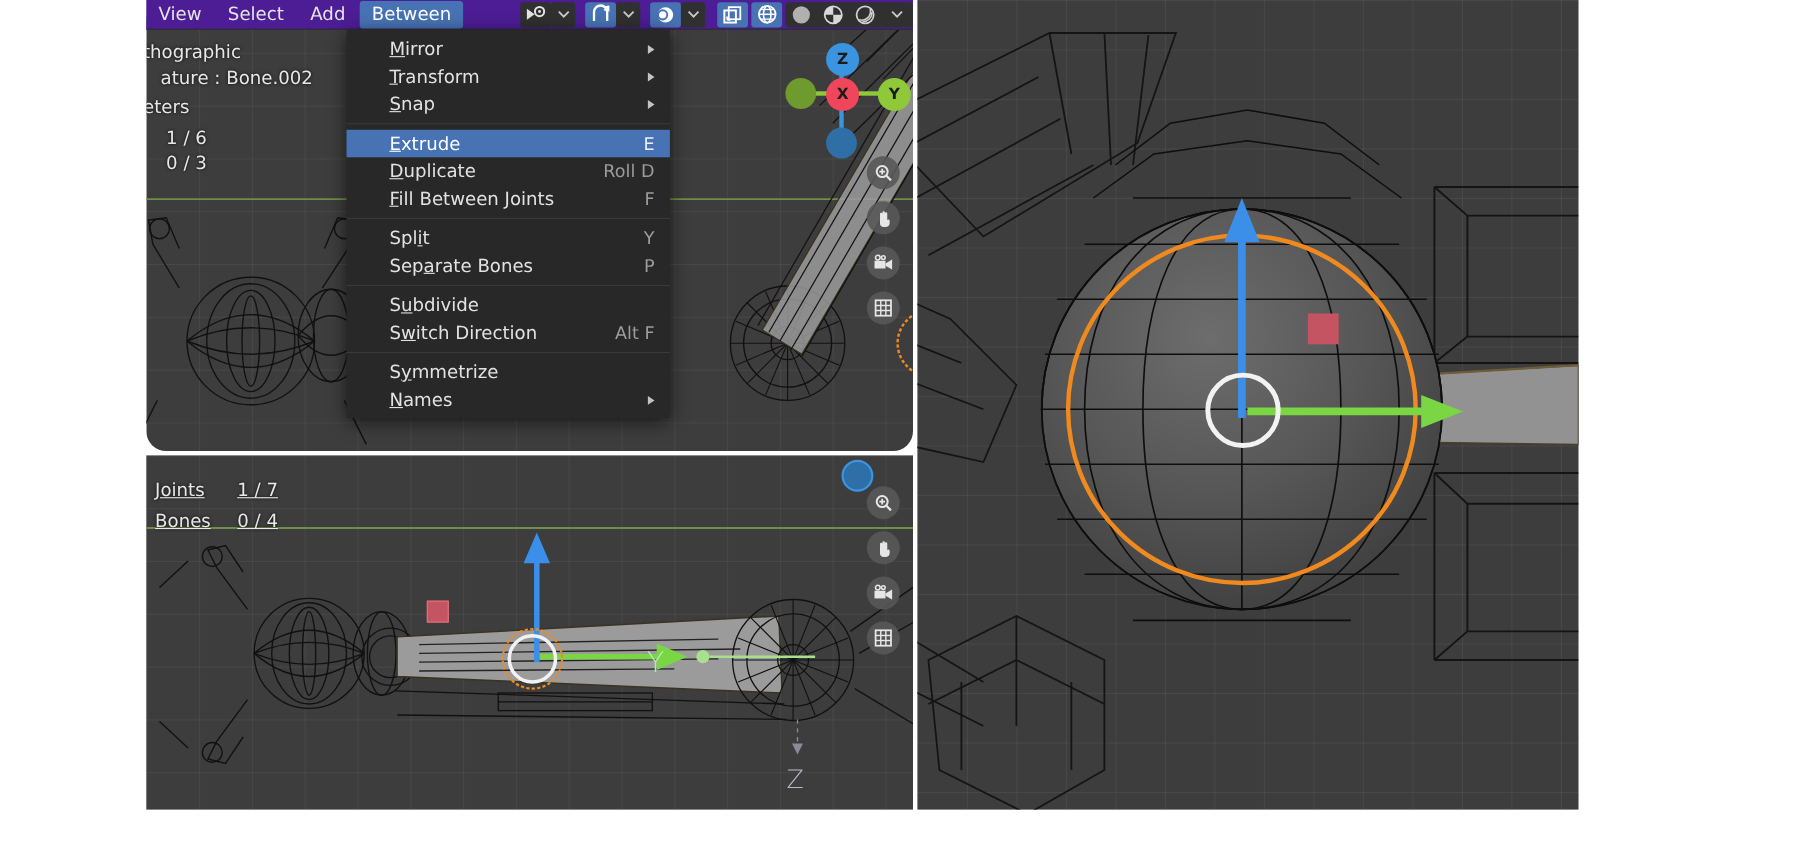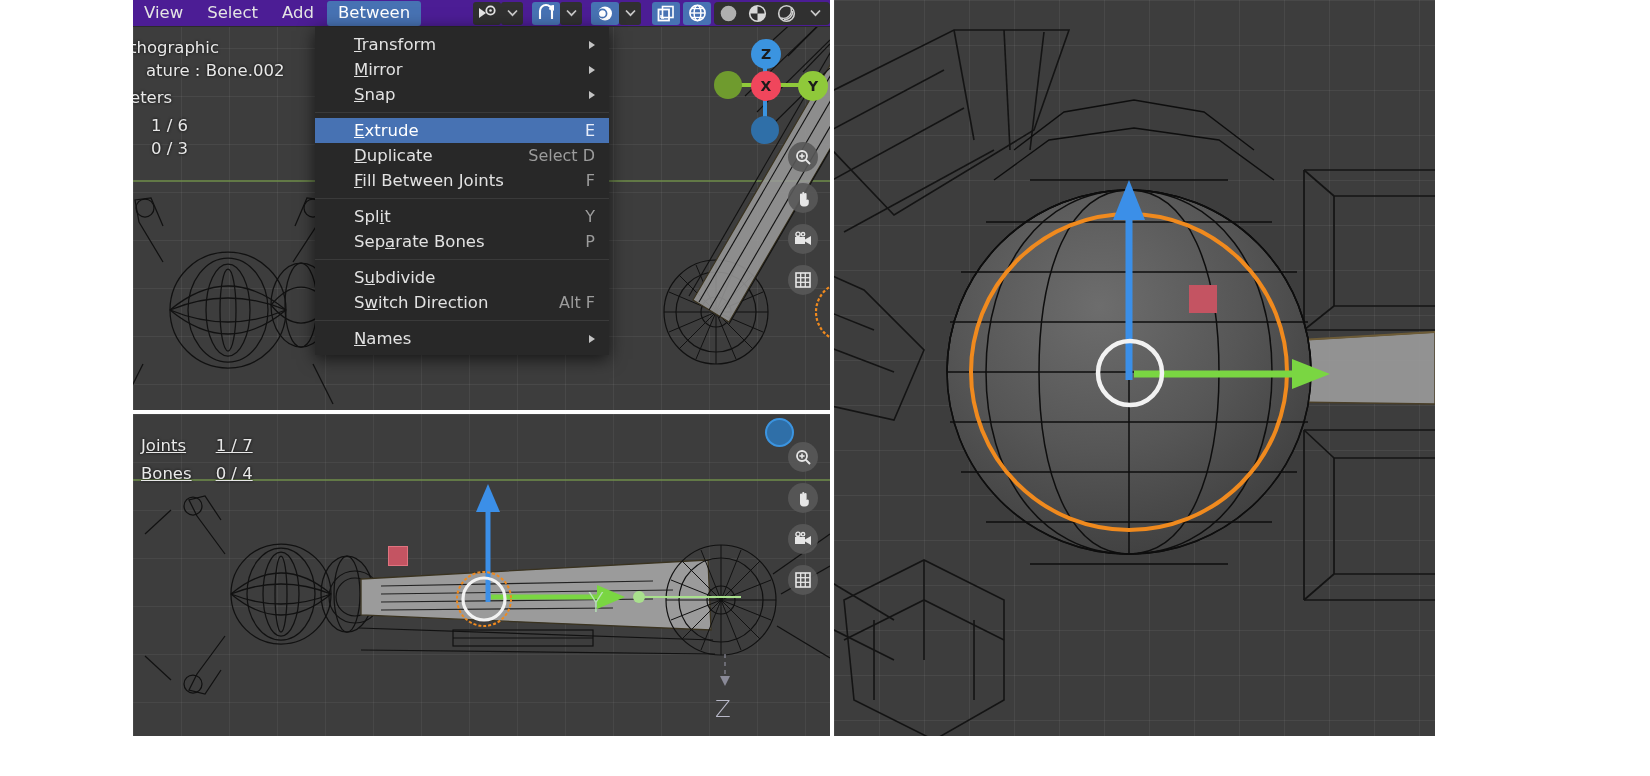--- a/index.html
+++ b/index.html
@@ -20,21 +20,21 @@
     background-size:48px 48px;
     overflow:hidden;
   }
   .viewport.fine{
     background-image:
       linear-gradient(to right, rgba(255,255,255,0.05) 1px, transparent 1px),
       linear-gradient(to bottom, rgba(255,255,255,0.05) 1px, transparent 1px);
   }
 
   
-  #vpTop{left:133px;top:0px;width:697px;height:410px;}
+  #vpTop{left:133px;top:0px;width:697px;height:410px;border-radius:18px;}
   #vpBottom{left:133px;top:414px;width:697px;height:322px;}
   #vpRight{left:834px;top:0px;width:601px;height:736px;background-size:45px 45px;}
 
   
   #header{
     position:absolute;left:133px;top:0;width:697px;height:27px;
     background:#4c1d95;display:flex;align-items:center;z-index:40;
     border-bottom:1px solid #2b2b2b;
   }
   .hdr-menu{
@@ -584,39 +584,39 @@
         <svg width="11" height="8" viewBox="0 0 11 8">
             <path d="M1 1.5 L5.5 6.2 L10 1.5" fill="none" stroke="#c8c8c8" stroke-width="1.7"></path>
           </svg>
       </div>
     </div>
   </div>
 
   <div id="menu">
     <div id="menu-body">
         <div class="mi">
+          <span class="lab"><u>M</u>irror</span>
+          <span class="arrow"></span>
+        </div>
+        <div class="mi">
           <span class="lab"><u>T</u>ransform</span>
-          <span class="arrow"></span>
-        </div>
-        <div class="mi">
-          <span class="lab"><u>M</u>irror</span>
           <span class="arrow"></span>
         </div>
         <div class="mi">
           <span class="lab"><u>S</u>nap</span>
           <span class="arrow"></span>
         </div>
         <div class="msep"></div>
         <div class="mi hl">
           <span class="lab"><u>E</u>xtrude</span>
           <span class="sc">E</span>
         </div>
         <div class="mi">
           <span class="lab"><u>D</u>uplicate</span>
-          <span class="sc">Select D</span>
+          <span class="sc">Roll D</span>
         </div>
         <div class="mi">
           <span class="lab"><u>F</u>ill&nbsp;Between&nbsp;Joints</span>
           <span class="sc">F</span>
         </div>
         <div class="msep"></div>
         <div class="mi">
           <span class="lab">Spl<u>i</u>t</span>
           <span class="sc">Y</span>
         </div>
@@ -627,19 +627,22 @@
         <div class="msep"></div>
         <div class="mi">
           <span class="lab">S<u>u</u>bdivide</span>
         </div>
         <div class="mi">
           <span class="lab">S<u>w</u>itch&nbsp;Direction</span>
           <span class="sc">Alt F</span>
         </div>
         <div class="msep"></div>
         <div class="mi">
+          <span class="lab">S<u>y</u>mmetrize</span>
+        </div>
+        <div class="mi">
           <span class="lab"><u>N</u>ames</span>
           <span class="arrow"></span>
         </div>
       </div>
   </div>
 
 </div>
 
 </body></html>

